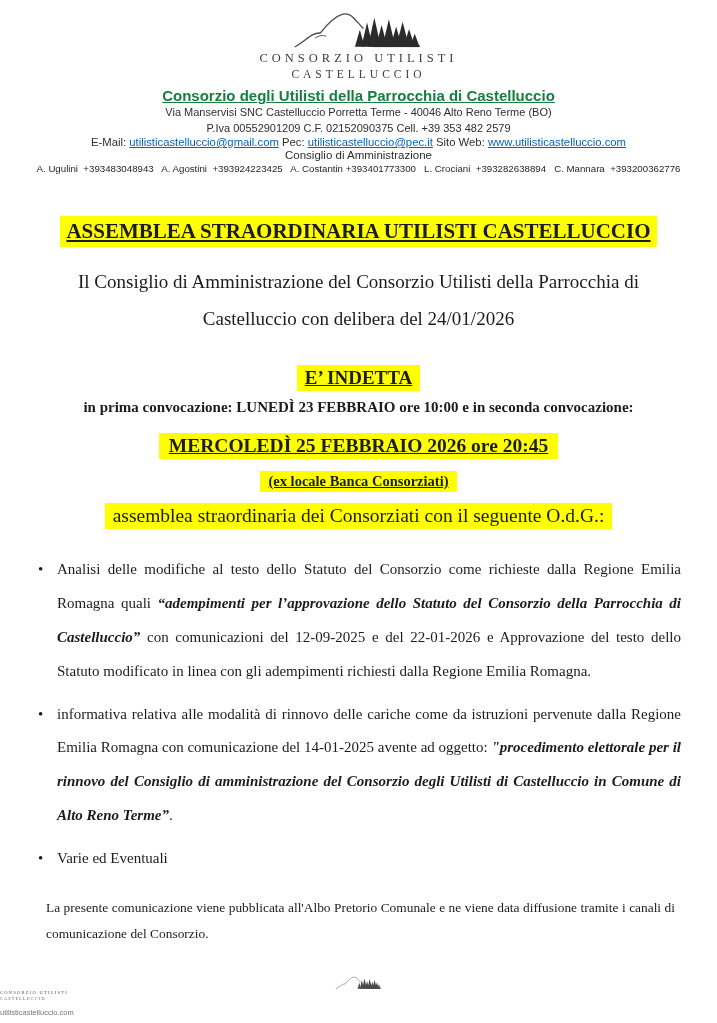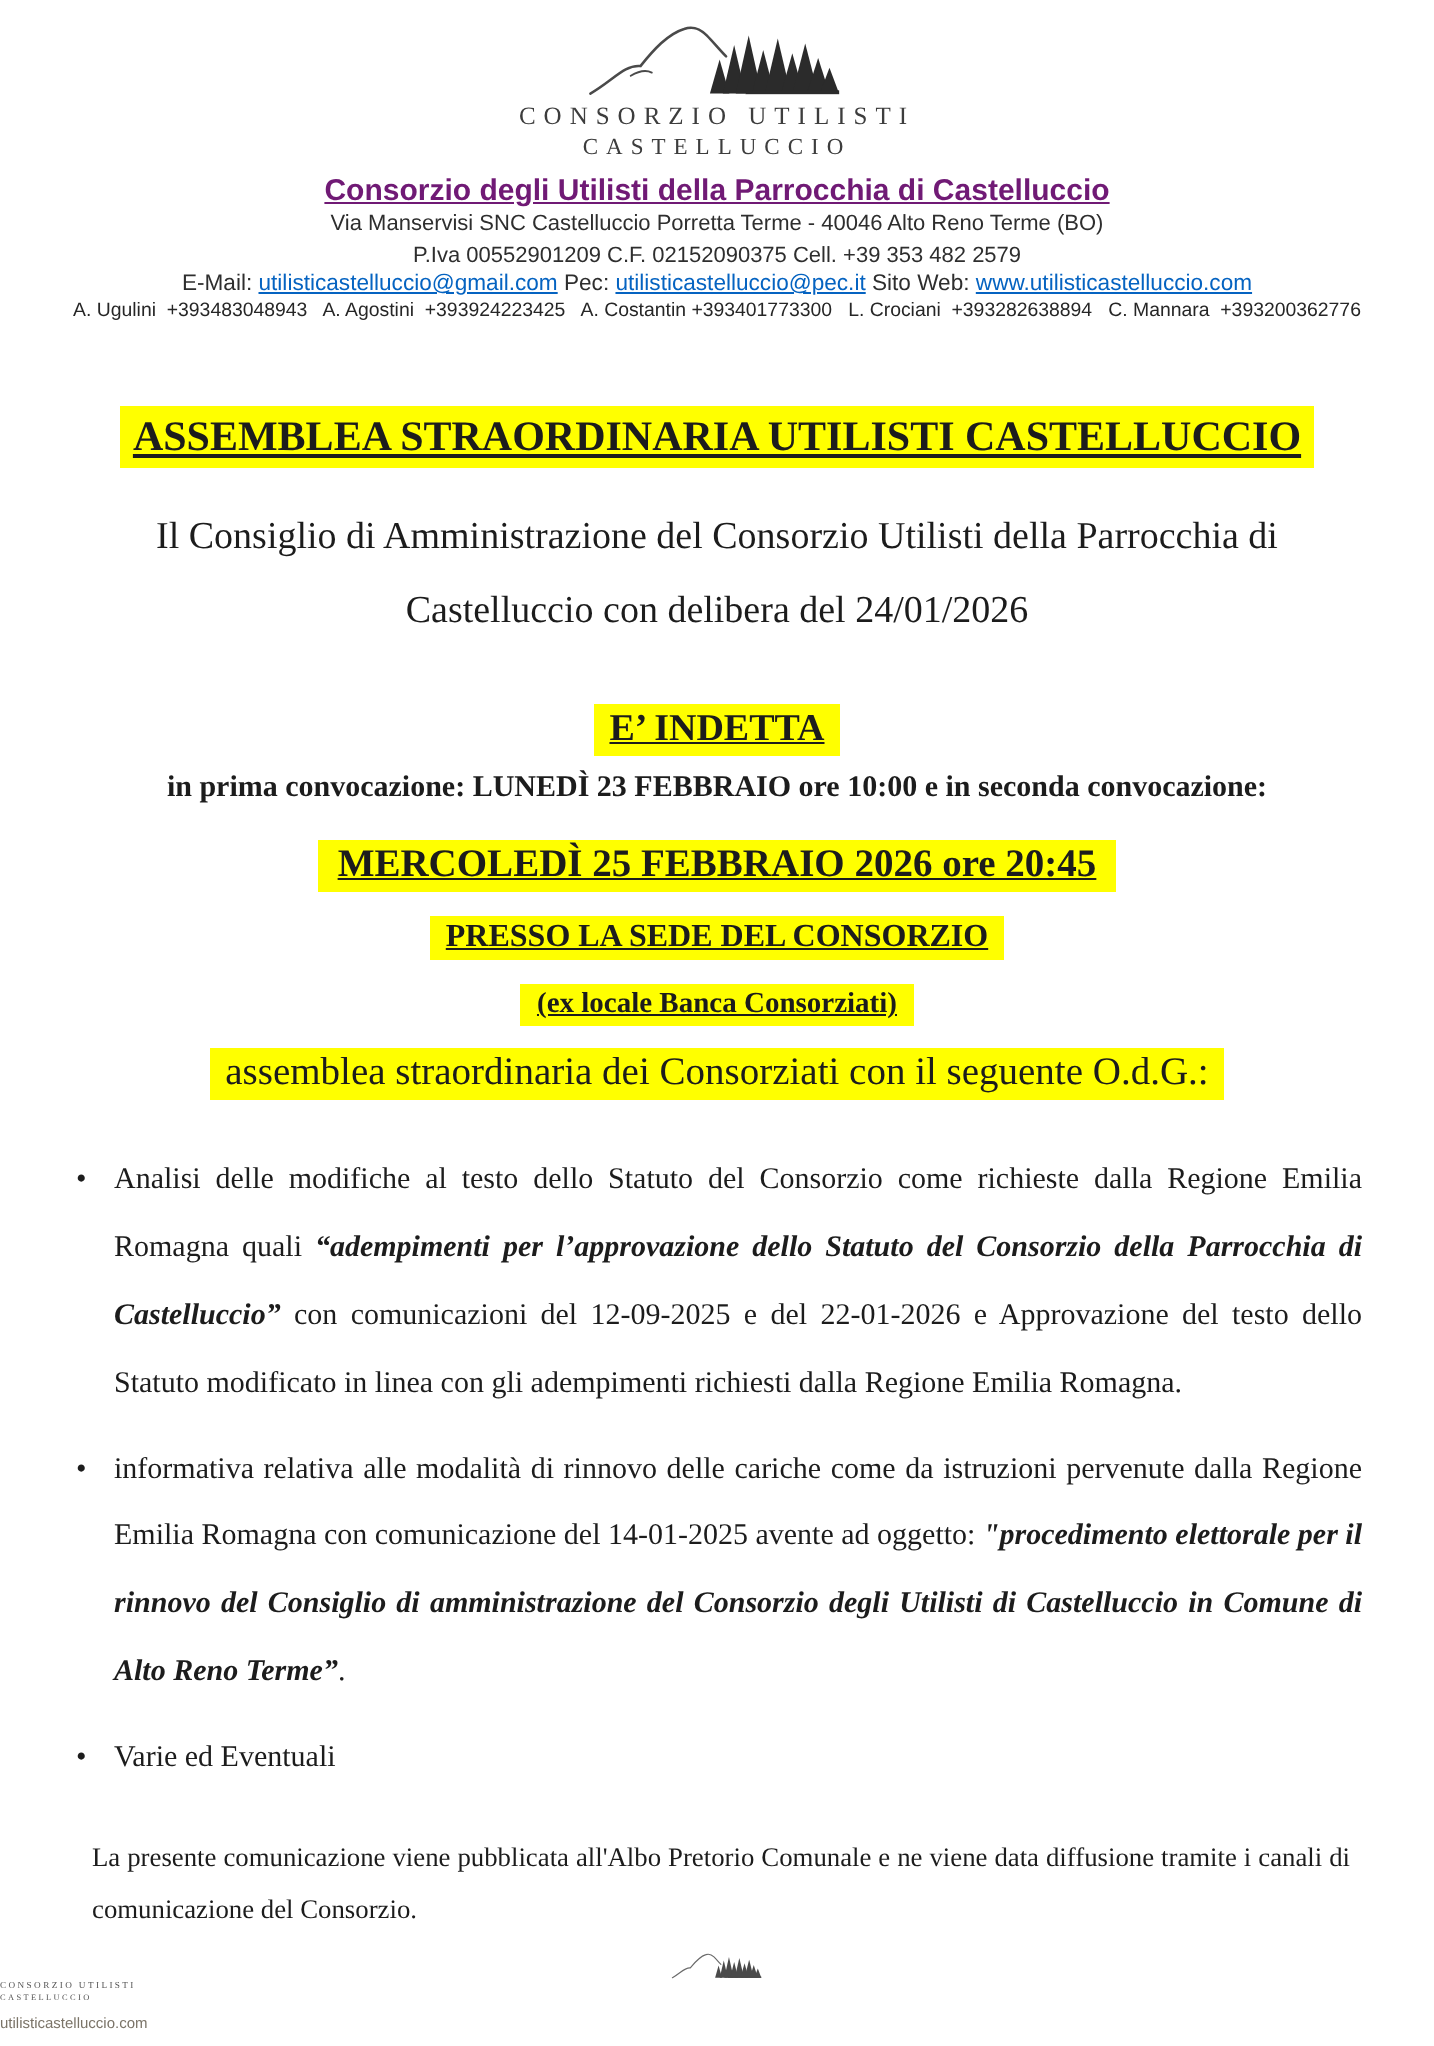--- a/index.html
+++ b/index.html
@@ -9,21 +9,21 @@
     width: 717px; height: 1023px; margin: 0 auto; background: #ffffff;
     position: relative; overflow: hidden;
     font-family: "Liberation Serif", serif; color: var(--ink);
   }
   
   .header { text-align: center; padding-top: 8px; }
   .logo-svg { display: block; margin: 0 auto; }
   .logo-line1 { font-family: "Liberation Serif", serif; font-size: 12.5px; letter-spacing: 4px; color: #3d3d3d; margin-top: 1px; }
   .logo-line2 { font-family: "Liberation Serif", serif; font-size: 11.5px; letter-spacing: 4px; color: #3d3d3d; margin-top: 2px; }
   .letterhead { font-family: "Liberation Sans", sans-serif; text-align: center; margin-top: 7px; color: #2e2e2e; }
-  .org-name { font-size: 15px; font-weight: bold; text-decoration: underline; color: #701a75; }
+  .org-name { font-size: 15px; font-weight: bold; text-decoration: underline; color: #15803d; }
   .lh-line { font-size: 11px; line-height: 1.32; margin-top: 1px; }
   .lh-contact { font-size: 11.3px; margin-top: 1px; }
   .lh-contact a { color: var(--link); text-decoration: underline; cursor: pointer; }
   .board-title { font-size: 11.5px; margin-top: 1px; }
   .board-members { font-size: 9.7px; margin-top: 2px; white-space: pre-wrap; color: #262626; }
   
   .main { padding: 0 28px; }
   .hl { background: var(--hl); }
   .title-wrap { text-align: center; margin-top: 42px; }
   .doc-title { font-size: 21px; font-weight: bold; text-decoration: underline; padding: 3px 6px; display: inline-block; }
@@ -77,20 +77,21 @@
       </g>
     </svg>
     <div class="logo-line1">CONSORZIO UTILISTI</div>
     <div class="logo-line2">CASTELLUCCIO</div>
 
     <div class="letterhead">
       <div class="org-name">Consorzio degli Utilisti della Parrocchia di Castelluccio</div>
       <div class="lh-line">Via Manservisi SNC Castelluccio Porretta Terme - 40046 Alto Reno Terme (BO)</div>
       <div class="lh-line">P.Iva 00552901209 C.F. 02152090375 Cell. +39 353 482 2579</div>
       <div class="lh-contact"><span>E-Mail: </span><a>utilisticastelluccio@gmail.com</a><span> Pec: </span><a>utilisticastelluccio@pec.it</a><span> Sito Web: </span><a>www.utilisticastelluccio.com</a></div>
+      <div class="board-title">Consiglio di Amministrazione</div>
       <div class="board-members">A. Ugulini  +393483048943   A. Agostini  +393924223425   A. Costantin +393401773300   L. Crociani  +393282638894   C. Mannara  +393200362776</div>
     </div>
   </div>
 
   <div class="main">
     <div class="title-wrap">
       <span class="doc-title hl">ASSEMBLEA STRAORDINARIA UTILISTI CASTELLUCCIO</span>
     </div>
 
     <div class="intro">
@@ -101,23 +102,20 @@
     <div class="indetta-wrap">
       <span class="indetta hl">E’ INDETTA</span>
     </div>
 
     <div class="first-call">in prima convocazione: LUNEDÌ 23 FEBBRAIO ore 10:00 e in seconda convocazione:</div>
 
     <div class="second-call-wrap">
       <span class="second-call hl">MERCOLEDÌ 25 FEBBRAIO 2026 ore 20:45</span>
     </div>
 
-    <div class="venue-wrap">
-      <span class="venue hl">PRESSO LA SEDE DEL CONSORZIO</span>
-    </div>
 
     <div class="venue-detail-wrap">
       <span class="venue-detail hl">(ex locale Banca Consorziati)</span>
     </div>
 
     <div class="odg-wrap">
       <span class="odg-intro hl">assemblea straordinaria dei Consorziati con il seguente O.d.G.:</span>
     </div>
 
     <ul class="bullets">

